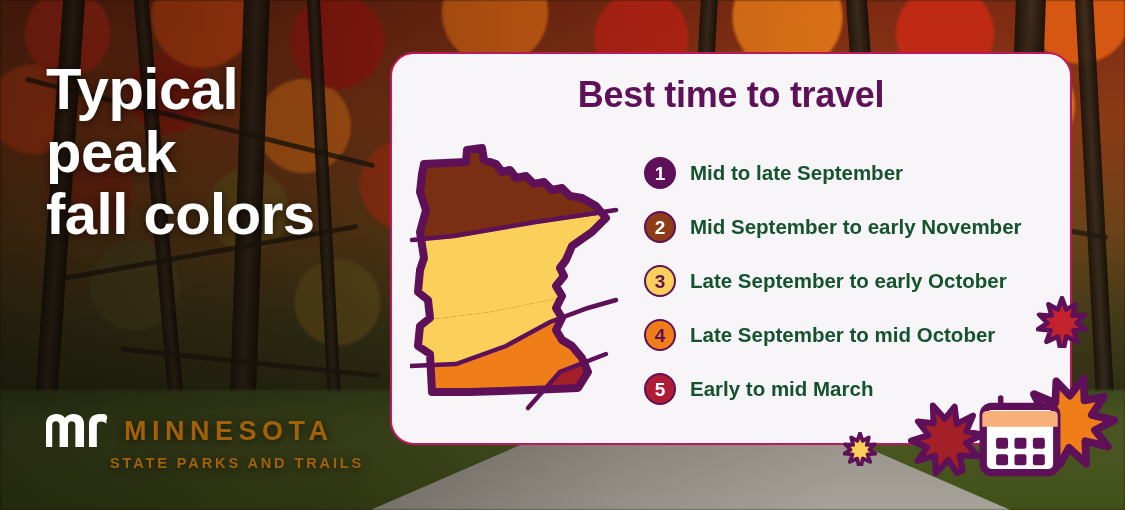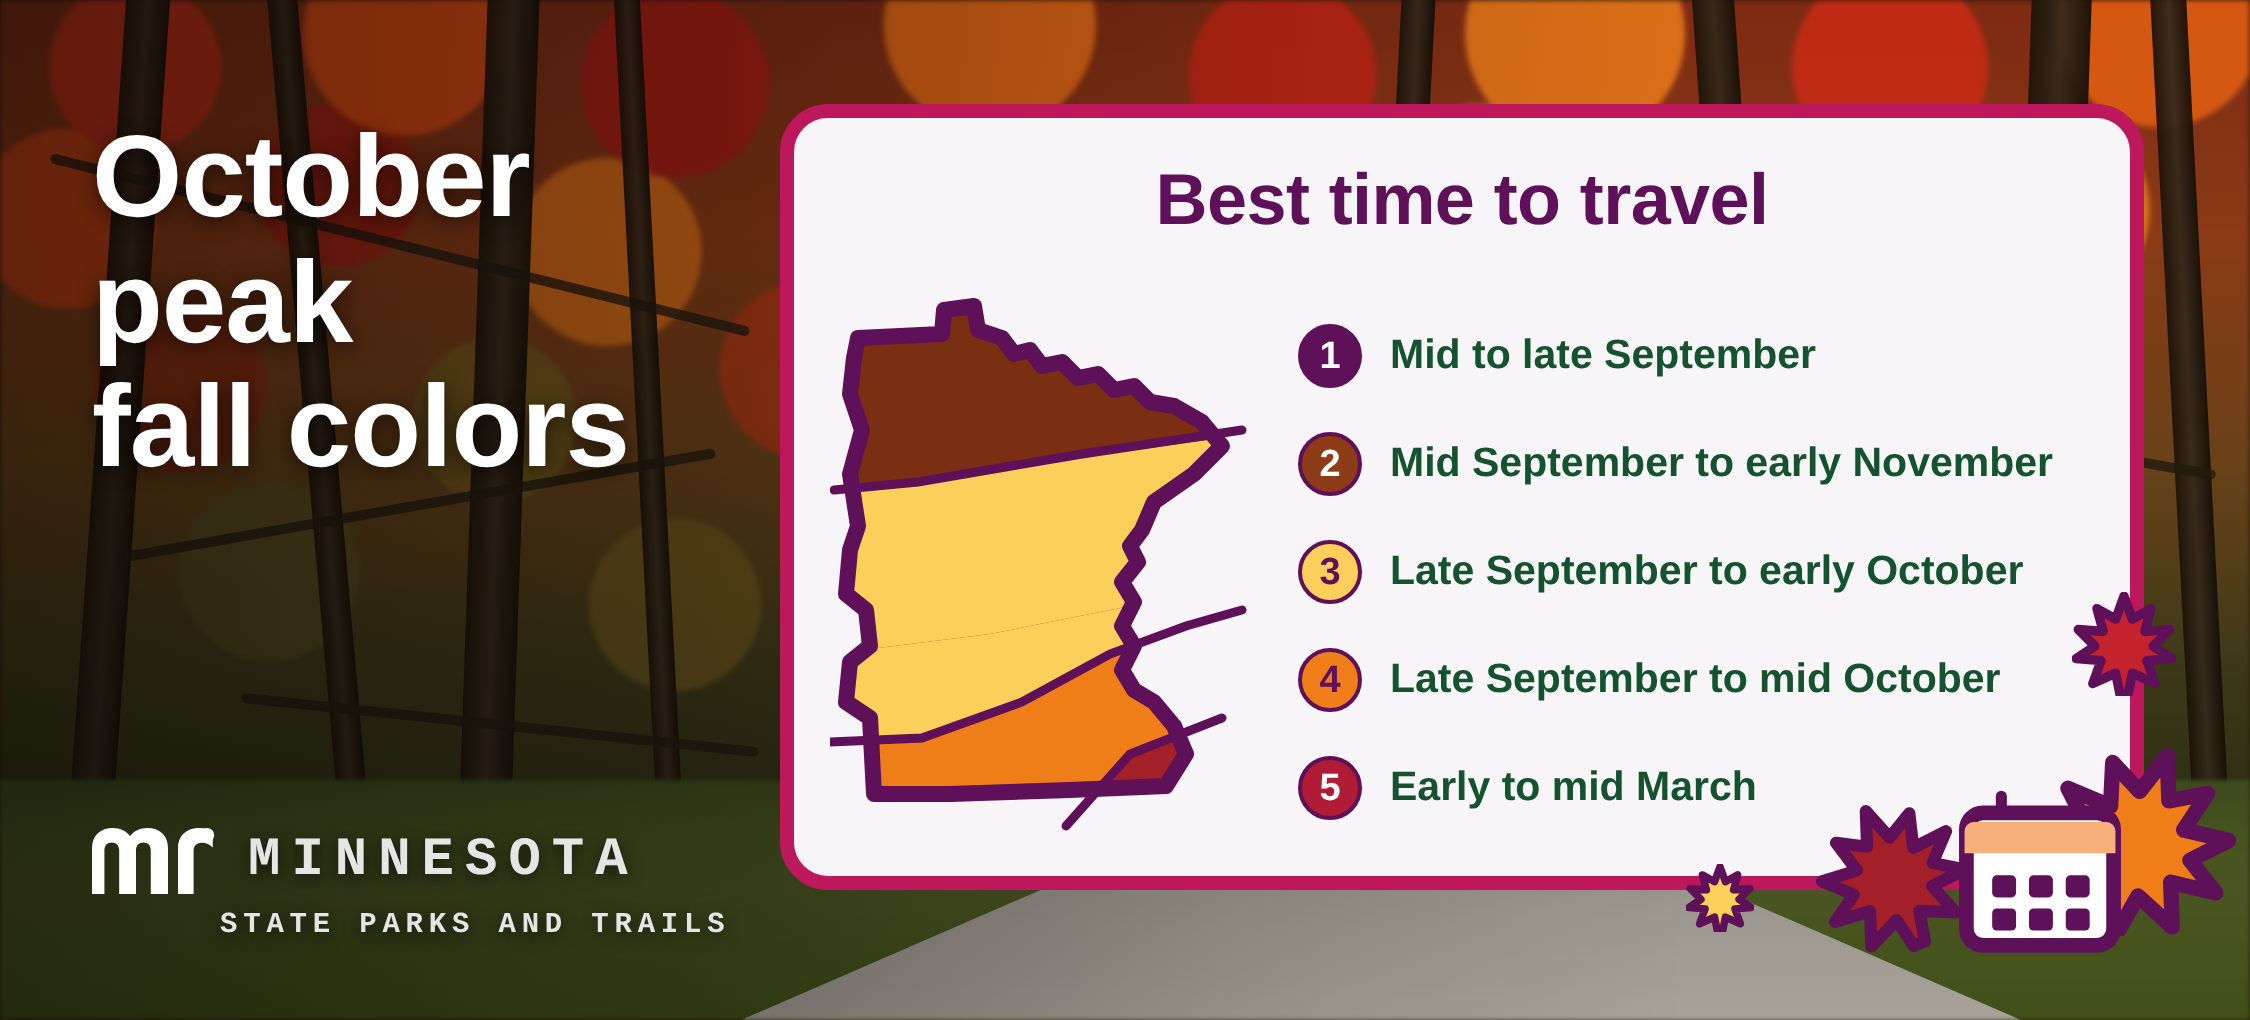--- a/index.html
+++ b/index.html
@@ -83,36 +83,36 @@
 
   
   .headline {
     position:absolute; left:46px; top:58px; width:330px;
     color:#ffffff; font-size:58px; line-height:1.08; font-weight:700;
     letter-spacing:-.5px; text-shadow:0 2px 10px rgba(0,0,0,.6);
   }
   .headline span { display:block; }
 
   
-  .logo { position:absolute; left:46px; top:414px; width:330px; color:#e5e5e5;font-family:Liberation Mono, monospace; }
+  .logo { position:absolute; left:46px; top:414px; width:330px; color:#a16207; }
   .logo-row { display:flex; align-items:center; gap:16px; }
   .logo-mark { width:62px; height:34px; flex:0 0 auto; }
   .logo-word {
     font-size:27px; font-weight:700; letter-spacing:5.5px;
     text-shadow:0 2px 8px rgba(0,0,0,.6);
   }
   .logo-sub {
     margin-top:7px; margin-left:64px; font-size:14.5px; font-weight:600;
     letter-spacing:2.9px; text-shadow:0 2px 8px rgba(0,0,0,.6);
   }
 
   
   .card {
     position:absolute; left:390px; top:52px; width:682px; height:393px;
-    background:#f8f5f8; border:7px solid #be185d; border-radius:24px;
+    background:#f8f5f8; border:2px solid #be185d; border-radius:24px;
   }
 
   .card-title {
     text-align:center; color:#5e1059; font-size:36px; font-weight:700;
     letter-spacing:-.3px; margin-top:20px;
   }
 
   .card-body { position:relative; height:300px; }
 
   
@@ -156,21 +156,21 @@
     <div class="branch b2"></div>
     <div class="branch b3"></div>
     <div class="branch b4"></div>
     <div class="branch b5"></div>
     <div class="ground"></div>
     <div class="road"></div>
     <div class="shade"></div>
   </div>
 
   <div class="headline">
-    <span>October</span>
+    <span>Typical</span>
     <span>peak</span>
     <span>fall colors</span>
   </div>
 
   <div class="logo">
     <div class="logo-row">
       <svg class="logo-mark" viewBox="0 0 62 34">
         <path fill="#ffffff" d="M0,33 L0,10 C0,3.6 4.4,0 10.4,0 C14.2,0 17.2,1.5 19,4.1 C20.9,1.5 23.9,0 27.7,0 C33.7,0 38,3.6 38,10 L38,33 L29.4,33 L29.4,11.3 C29.4,8.6 28,7.2 25.7,7.2 C23.4,7.2 22,8.6 22,11.3 L22,33 L13.6,33 L13.6,11.3 C13.6,8.6 12.2,7.2 9.9,7.2 C7.6,7.2 6.2,8.6 6.2,11.3 L6.2,33 Z"></path>
         <path fill="#ffffff" d="M43,33 L43,10 C43,3.6 47.5,0 53.7,0 C56.3,0 58.6,0.7 60.4,2 L60.4,9.7 C58.9,8.3 57,7.4 55.1,7.4 C52.3,7.4 50.8,8.9 50.8,11.6 L50.8,33 Z"></path>
         <circle fill="#ffffff" cx="57.5" cy="3.6" r="3.6"></circle>

